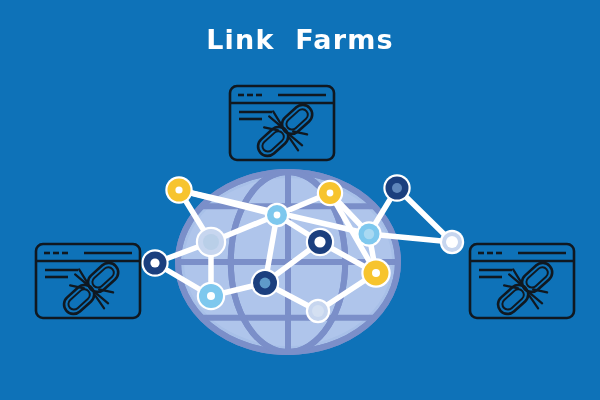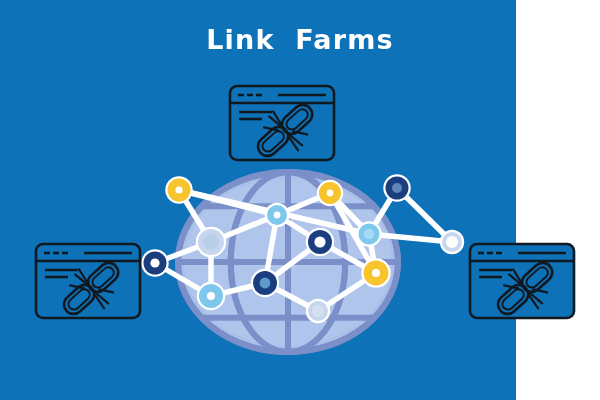--- a/index.html
+++ b/index.html
@@ -7,21 +7,21 @@
     padding: 0;
   }
   body {
     width: 600px;
     height: 400px;
     overflow: hidden;
     font-family: "DejaVu Sans", sans-serif;
   }
   #stage {
     position: relative;
-    width: 516px;
+    width: 600px;
     height: 400px;
     background: #0e72b8;
   }
   #title {
     position: absolute;
     left: 0;
     top: 24px;
     width: 600px;
     text-align: center;
     color: #ffffff;

